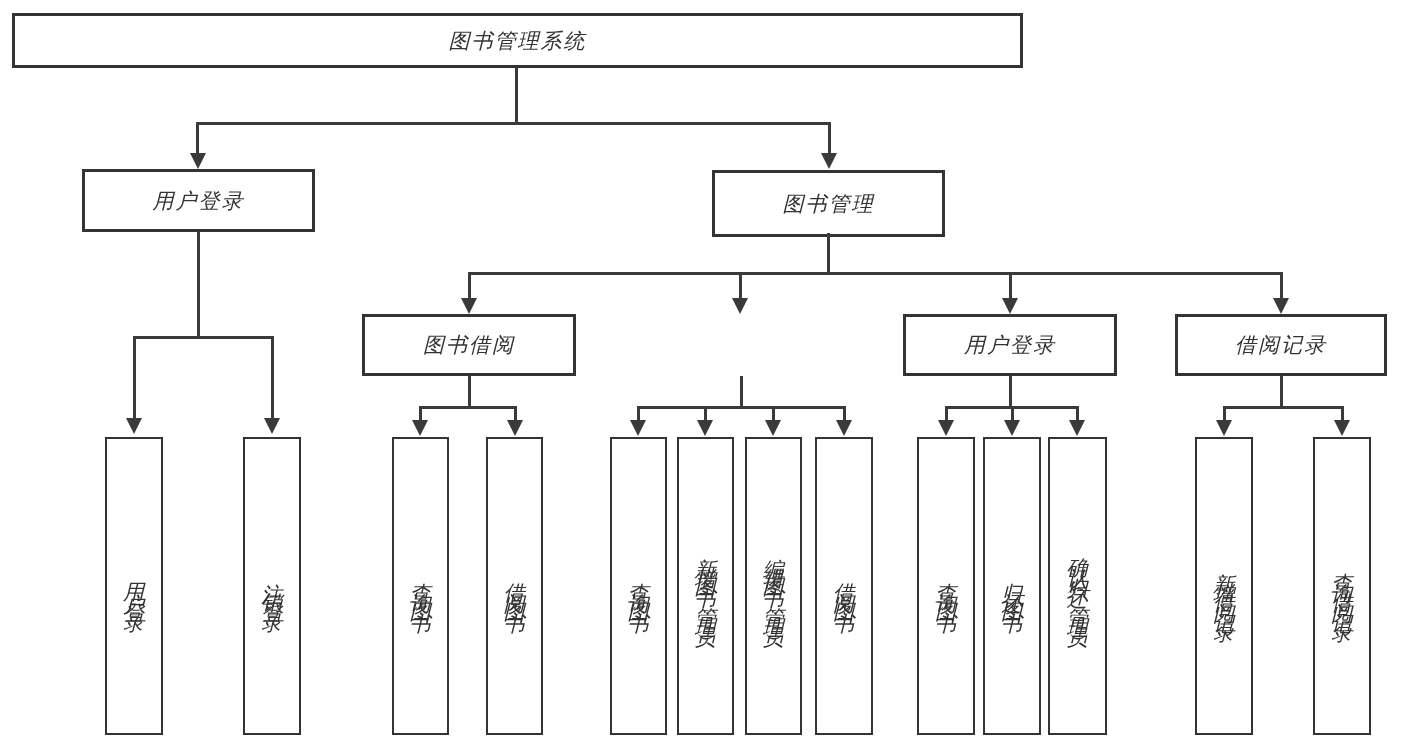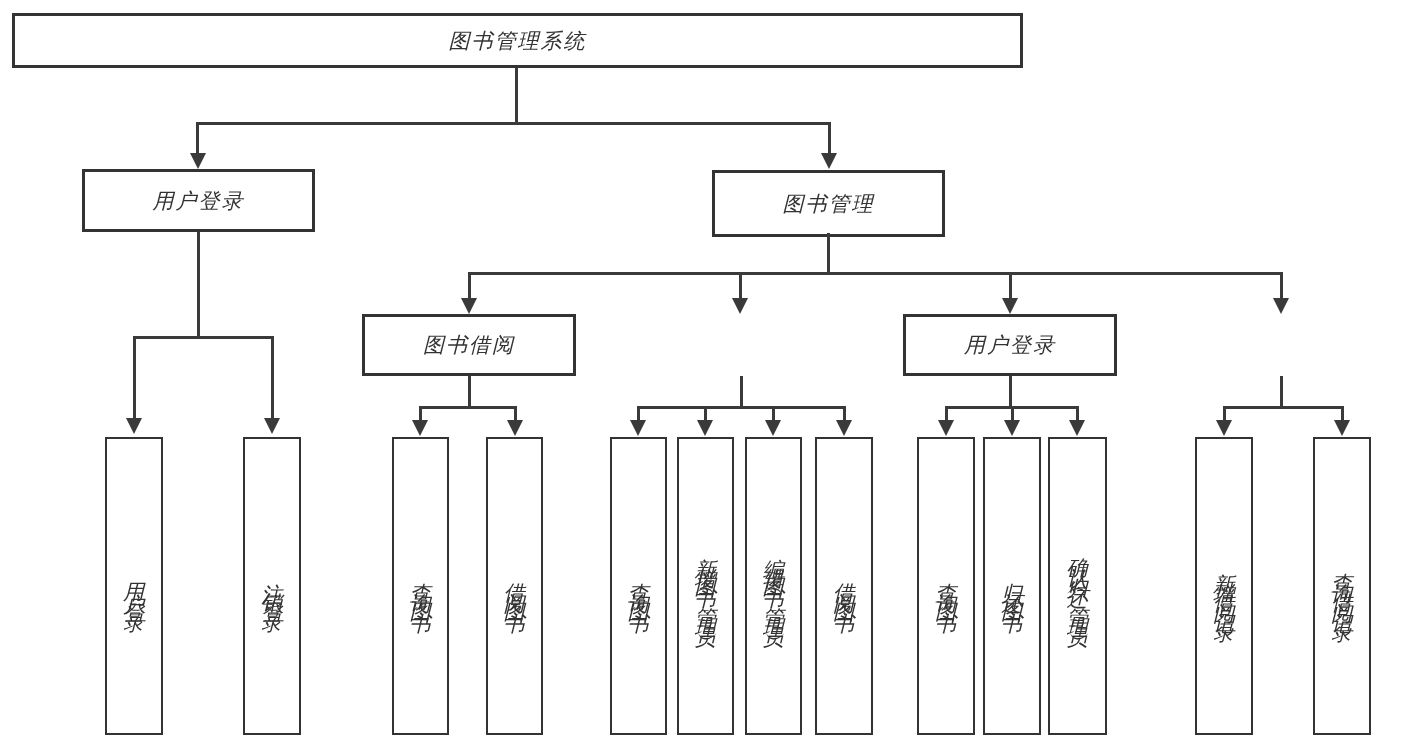--- a/index.html
+++ b/index.html
@@ -75,20 +75,23 @@
   <div class="arrow" style="left:732px;top:298px"></div>
   <div class="arrow" style="left:1002px;top:298px"></div>
   <div class="arrow" style="left:1273px;top:298px"></div>
 
   <div class="box" style="left:362px;top:314px;width:214px;height:62px">
     <span class="lbl">图书借阅</span>
   </div>
   <div class="box" style="left:903px;top:314px;width:214px;height:62px">
     <span class="lbl">用户登录</span>
   </div>
+  <div class="box" style="left:1175px;top:314px;width:212px;height:62px">
+    <span class="lbl">借阅记录</span>
+  </div>
 
   <div class="v" style="left:468px;top:376px;height:32px"></div>
   <div class="h" style="left:419px;top:406px;width:98px"></div>
   <div class="v" style="left:419px;top:406px;height:16px"></div>
   <div class="v" style="left:514px;top:406px;height:16px"></div>
   <div class="arrow" style="left:412px;top:420px"></div>
   <div class="arrow" style="left:507px;top:420px"></div>
 
   <div class="v" style="left:740px;top:376px;height:32px"></div>
   <div class="h" style="left:637px;top:406px;width:209px"></div>

